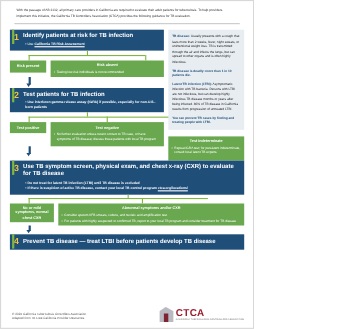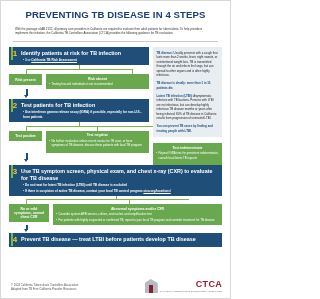--- a/index.html
+++ b/index.html
@@ -167,34 +167,33 @@
     width:13px;height:14px;
     background:#b9b9c2;
     position:relative;
     clip-path:polygon(0 28%,45% 0,100% 28%,100% 100%,0 100%);
   }
   .logo-mark:after{
     content:"";position:absolute;
     left:30%;top:45%;width:36%;height:55%;
     background:#7d2430;
   }
-  .logo-text{line-height:1;text-align:right;}
+  .logo-text{line-height:1;}
   .logo-ctca{
     color:#9b1c2e;font-weight:bold;font-size:9px;letter-spacing:.3px;
   }
   .logo-sub{
     color:#6b6b6b;font-size:2px;letter-spacing:.1px;margin-top:.5px;
   }
 </style>
 </head>
 <body>
 
 <div class="page">
 
-  <div class="title">PREVENTING TB DISEASE IN 4 STEPS</div>
   <div class="intro">With the passage of AB 2132, all primary care providers in California are required to evaluate their adult patients for tuberculosis. To help providers implement this initiative, the California TB Controllers Association (CTCA) provides the following guidance for TB evaluation.</div>
   <div class="rule"></div>
 
   <div class="body">
 
     <div class="col-left">
 
       <div class="stepbar wide">
         <div class="stepnum">1</div>
         <div class="steptitle">Identify patients at risk for TB infection</div>

